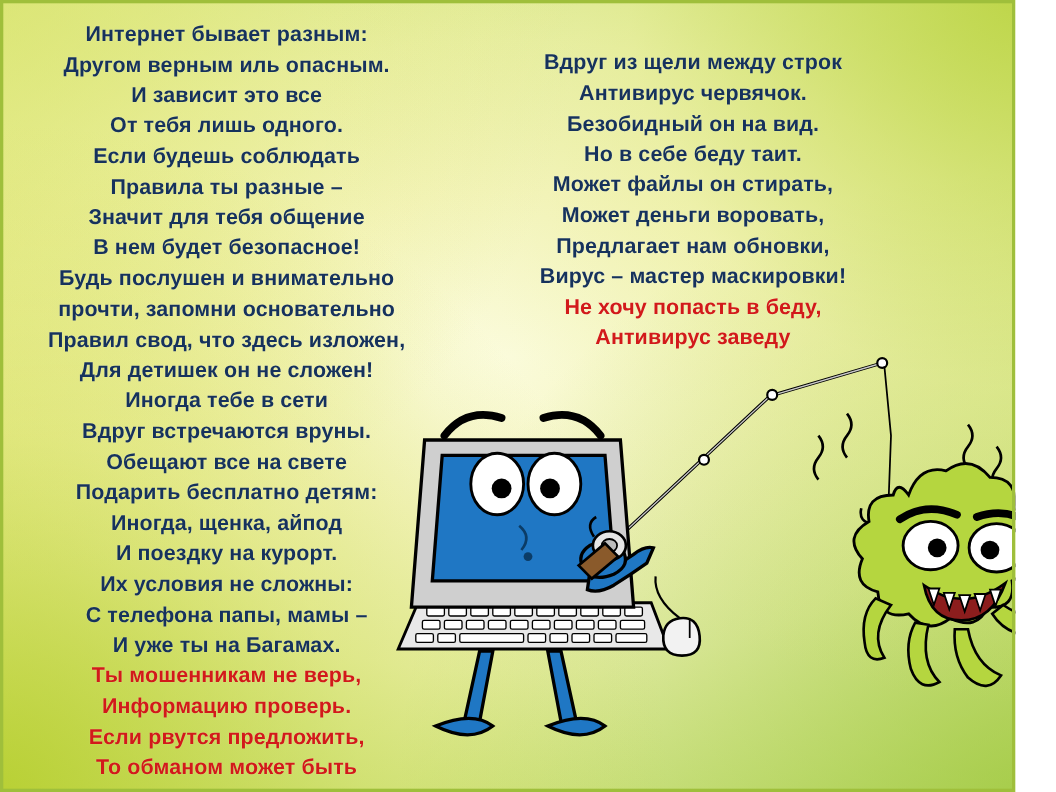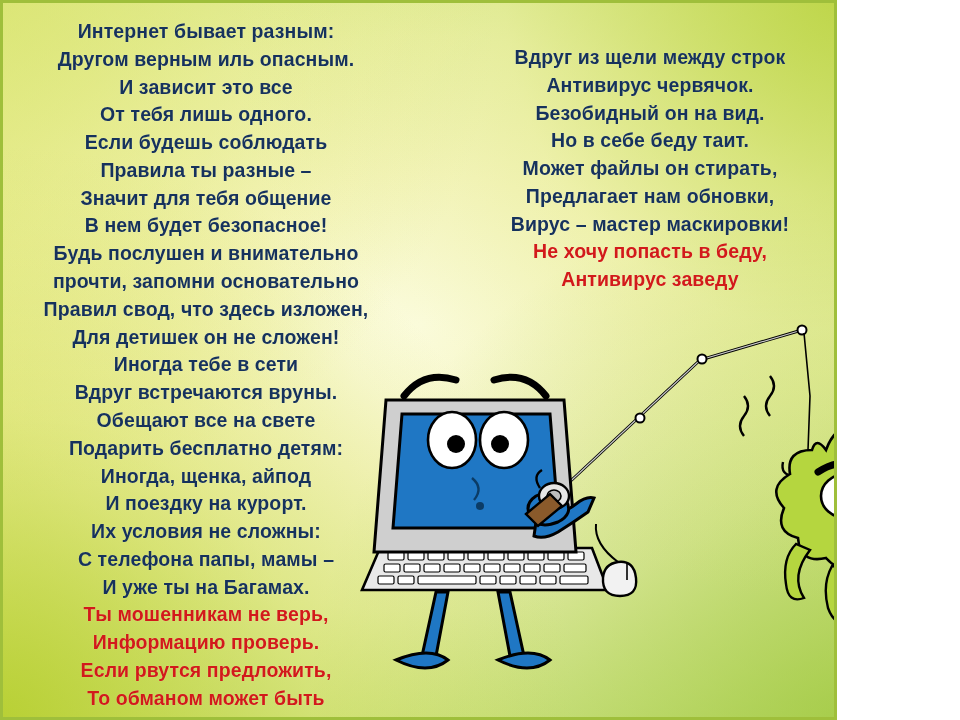--- a/index.html
+++ b/index.html
@@ -7,21 +7,21 @@
     padding: 0;
   }
   body {
     width: 960px;
     height: 720px;
     overflow: hidden;
     font-family: "Liberation Sans", sans-serif;
   }
   #slide {
     position: relative;
-    width: 837px;
+    width: 923px;
     height: 720px;
     box-sizing: border-box;
     background:
       radial-gradient(ellipse 120% 95% at 50% 45%, #fdfde4 0%, #f7f6c8 22%, #eaf0b0 42%, #d3e58c 60%, #bcd96a 75%, #a6cf4d 88%, #98c93d 100%);
     overflow: hidden;
   }
   
   #slide::before {
     content: "";
     position: absolute;
@@ -56,21 +56,21 @@
   }
   .poem .line { white-space: nowrap; }
   .poem .red { color: #d21a1a; }
 
   #poem-left {
     left: 16px;
     top: 18px;
     width: 380px;
   }
   #poem-right {
-    left: 450px;
+    left: 430px;
     top: 44px;
     width: 400px;
   }
 
   
   #art {
     position: absolute;
     left: 340px;
     top: 300px;
     width: 620px;
@@ -112,20 +112,21 @@
       <div class="line red">Информацию проверь.</div>
       <div class="line red">Если рвутся предложить,</div>
       <div class="line red">То обманом может быть</div>
     </div>
   <div class="poem" id="poem-right">
       <div class="line">Вдруг из щели между строк</div>
       <div class="line">Антивирус червячок.</div>
       <div class="line">Безобидный он на вид.</div>
       <div class="line">Но в себе беду таит.</div>
       <div class="line">Может файлы он стирать,</div>
+      <div class="line">Может деньги воровать,</div>
       <div class="line">Предлагает нам обновки,</div>
       <div class="line">Вирус – мастер маскировки!</div>
       <div class="line red">Не хочу попасть в беду,</div>
       <div class="line red">Антивирус заведу</div>
     </div>
 
   <div id="art">
     <svg viewBox="0 0 620 420" width="620" height="420" xmlns="http://www.w3.org/2000/svg">
 
       <g stroke="#000">

